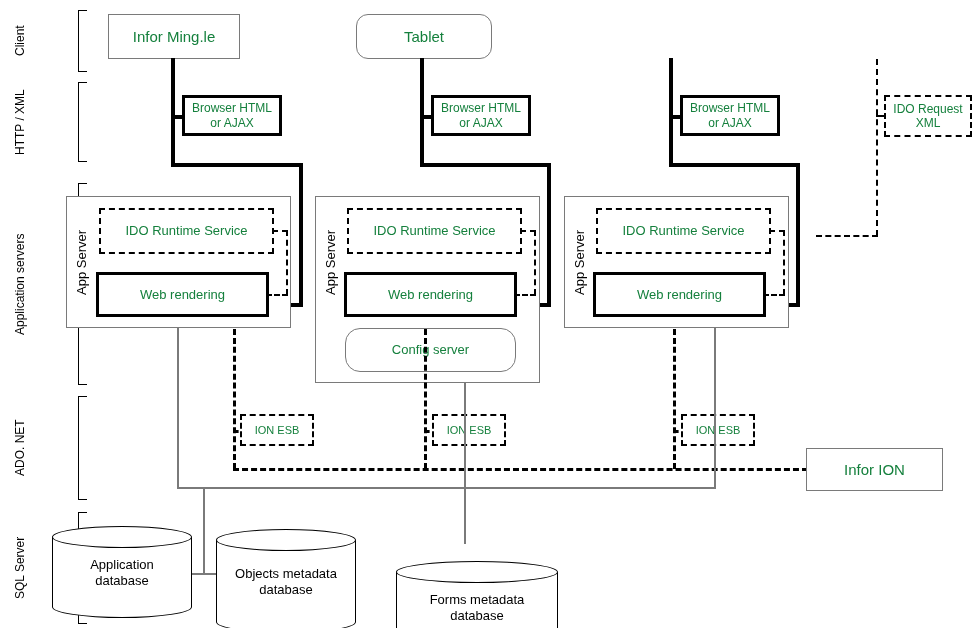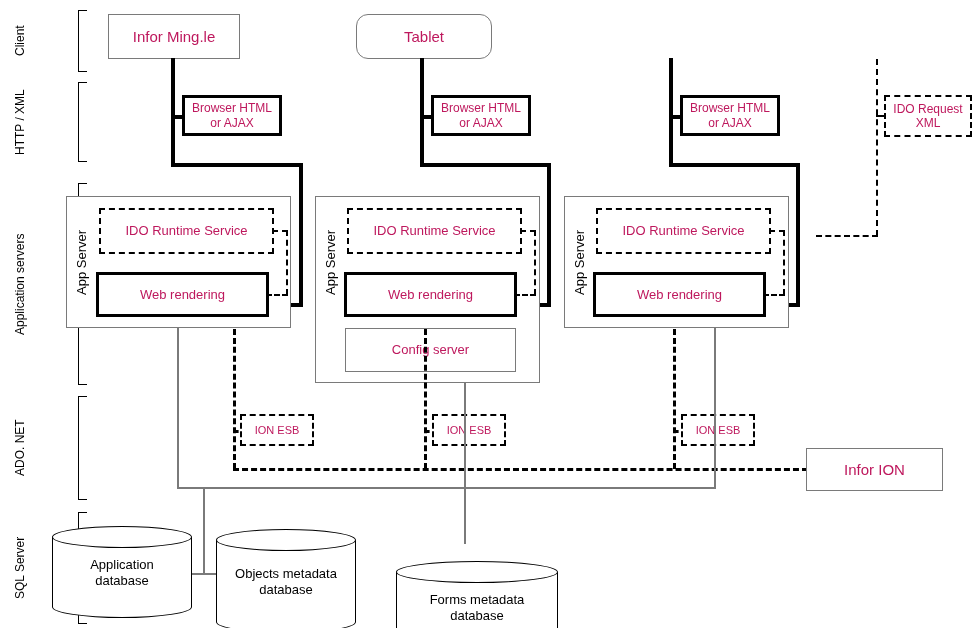--- a/index.html
+++ b/index.html
@@ -1,21 +1,21 @@
 <!DOCTYPE html>
 <html><head>
 <meta charset="utf-8">
 <style>
   html,body{margin:0;padding:0;background:#ffffff;}
   body{font-family:"Liberation Sans", sans-serif;}
   #canvas{position:relative;width:976px;height:628px;background:#ffffff;overflow:hidden;}
 
   
   .box{position:absolute;box-sizing:border-box;display:flex;align-items:center;
-       justify-content:center;text-align:center;background:#ffffff;color:#be185d;
+       justify-content:center;text-align:center;background:#ffffff;color:#15803d;
        line-height:1.18;}
   .thin{border:1px solid #7a7a7a;}
   .thick{border:3px solid #000000;}
   .dashed{border:2px dashed #000000;}
 
   .t15{font-size:15px;}
   .t13{font-size:13px;}
   .t12{font-size:12px;}
   .t11{font-size:11px;}
   .vtext-ctr{position:absolute;font-size:12px;color:#000;white-space:nowrap;
@@ -124,21 +124,21 @@
 
   <div class="dash-h" style="left:272px;top:230px;width:16px;"></div>
   <div class="dash-v" style="left:286px;top:230px;height:65px;"></div>
   <div class="dash-h" style="left:266px;top:294px;width:22px;"></div>
 
   <div class="box thin" style="left:315px;top:196px;width:225px;height:187px;"></div>
   <div class="vtext-ctr" style="left:321px;top:204px;width:18px;height:116px;font-size:13px;">App Server</div>
 
   <div class="box dashed t13" style="left:347px;top:208px;width:175px;height:46px;">IDO Runtime Service</div>
   <div class="box thick t13" style="left:344px;top:272px;width:173px;height:45px;">Web rendering</div>
-  <div class="box thin t13" style="left:345px;top:328px;width:171px;height:44px;">Config server</div>
+  <div class="box thin t13" style="left:345px;top:328px;width:171px;height:44px;border-radius:15px;">Config server</div>
 
   <div class="dash-h" style="left:520px;top:230px;width:16px;"></div>
   <div class="dash-v" style="left:534px;top:230px;height:65px;"></div>
   <div class="dash-h" style="left:514px;top:294px;width:22px;"></div>
 
   <div class="box thin" style="left:564px;top:196px;width:225px;height:132px;"></div>
   <div class="vtext-ctr" style="left:570px;top:204px;width:18px;height:116px;font-size:13px;">App Server</div>
 
   <div class="box dashed t13" style="left:596px;top:208px;width:175px;height:46px;">IDO Runtime Service</div>
   <div class="box thick t13" style="left:593px;top:272px;width:173px;height:45px;">Web rendering</div>

